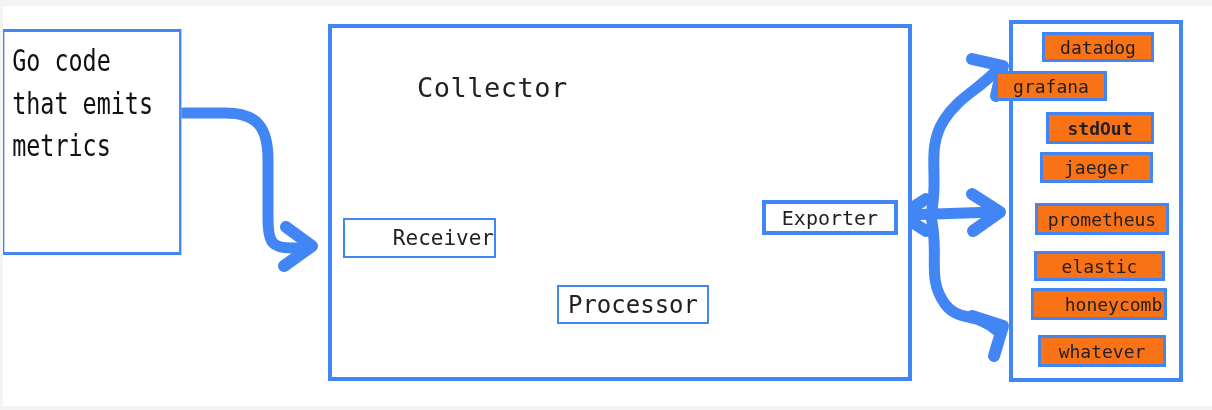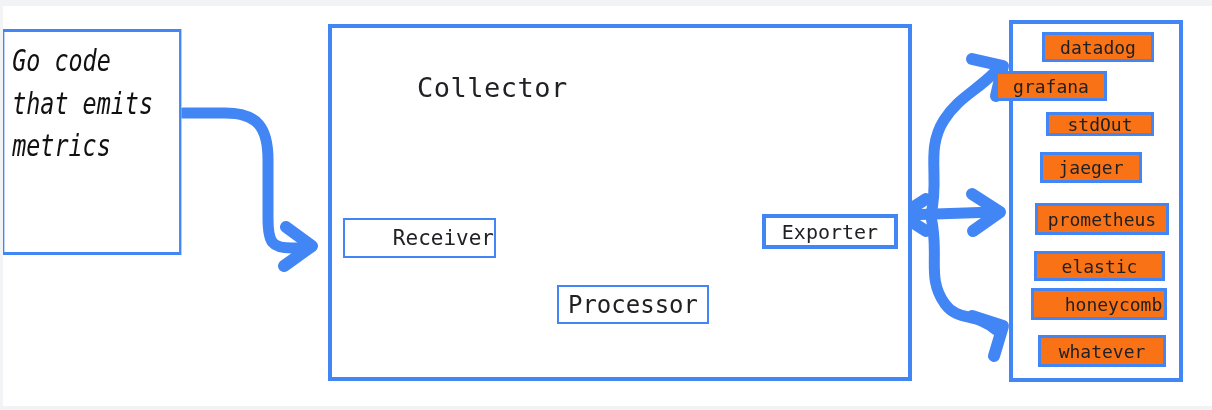--- a/index.html
+++ b/index.html
@@ -51,21 +51,20 @@
     align-items: center;
     justify-content: center;
     color: #202124;
     z-index: 3;
   }
   .node-thin {
     border: 2px solid #4285f4;
   }
   .node-thick {
     border: 4px solid #4285f4;
-    margin-top: 14px;
   }
   .panel {
     position: absolute;
     box-sizing: border-box;
     background: #ffffff;
     border: 4px solid #4285f4;
     z-index: 1;
   }
   .collector-title {
     position: absolute;
@@ -148,21 +147,21 @@
       </g>
 
       <g>
         <path d="M 931 217 C 940 255 926 278 945 304 C 958 322 976 312 996 330"></path>
         <path d="M 972 316 L 1003 326 L 994 356" stroke-width="12"></path>
       </g>
 
     </g>
   </svg>
 
-  <div class="gocode-wrap" style="left:2px; top:29px; width:180px; height:178px;font-style:italic;">
+  <div class="gocode-wrap" style="left:2px; top:29px; width:180px; height:178px;">
     <div class="gocode" style="left:0; top:0; height:226px;">
       <div class="gocode-line">Go code</div>
       <div class="gocode-line">that emits</div>
       <div class="gocode-line">metrics</div>
     </div>
   </div>
 
   <div class="panel" style="left:328px; top:24px; width:584px; height:357px;"></div>
 
   <div class="collector-title" style="left:417px; top:72px;">Collector</div>
@@ -182,25 +181,25 @@
   <div class="panel" style="left:1009px; top:20px; width:174px; height:362px;"></div>
 
   <div class="backend" style="left:1042px; top:32px; width:112px; height:30px;">
     <span>datadog</span>
   </div>
 
   <div class="backend" style="left:995px; top:71px; width:112px; height:30px;">
     <span>grafana</span>
   </div>
 
-  <div class="backend" style="left:1046px; top:112px; width:108px; height:24px;">
+  <div class="backend" style="left:1046px; top:112px; width:108px; height:32px;font-weight:bold;">
     <span>stdOut</span>
   </div>
 
-  <div class="backend" style="left:1040px; top:152px; width:102px; height:31px;">
+  <div class="backend" style="left:1040px; top:152px; width:113px; height:31px;">
     <span>jaeger</span>
   </div>
 
   <div class="backend" style="left:1035px; top:203px; width:134px; height:32px;">
     <span>prometheus</span>
   </div>
 
   <div class="backend" style="left:1034px; top:251px; width:131px; height:30px;">
     <span>elastic</span>
   </div>

